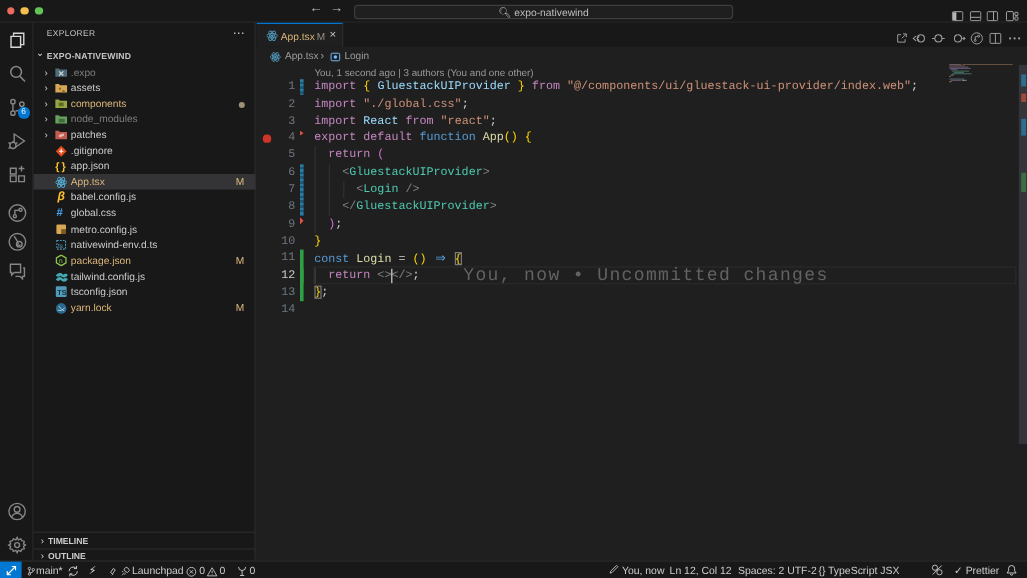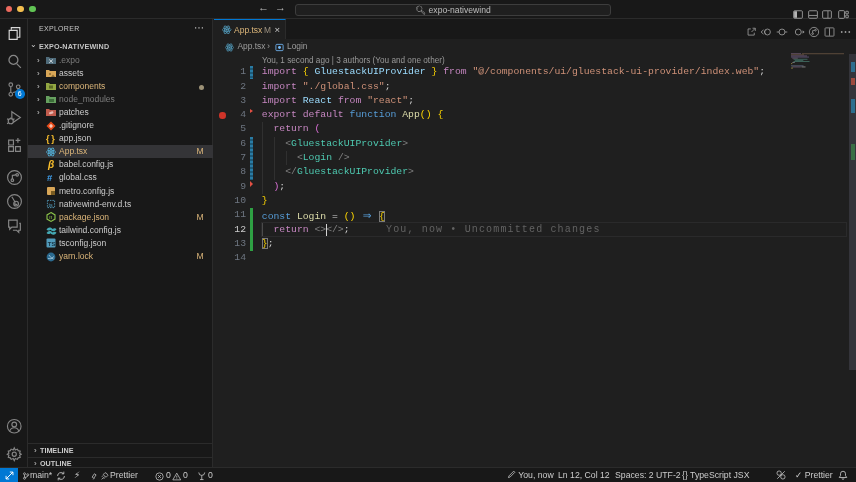--- a/index.html
+++ b/index.html
@@ -402,21 +402,21 @@
     <div class="cl" style="top:71.7px;">    <span class="ab">&lt;</span><span class="tag">GluestackUIProvider</span><span class="ab">&gt;</span></div>
     <div class="cl" style="top:86px;">      <span class="ab">&lt;</span><span class="tag">Login</span> <span class="ab">/&gt;</span></div>
     <div class="cl" style="top:100.3px;">    <span class="ab">&lt;/</span><span class="tag">GluestackUIProvider</span><span class="ab">&gt;</span></div>
     <div class="cl" style="top:114.6px;">  <span class="b2">)</span><span class="w">;</span></div>
     <div class="cl" style="top:128.9px;"><span class="b1">}</span></div>
     <div class="cl" style="top:143.2px;"><span class="kw">const</span> <span class="fn">Login</span> <span class="w">=</span> <span class="b1">()</span> <span class="arrow">⇒</span> <span class="b1 bm">{</span></div>
     <div class="cl" style="top:157.5px;">  <span class="k">return</span> <span class="ab">&lt;&gt;&lt;/&gt;</span><span class="w">;</span></div>
     <div class="cl" style="top:171.8px;"><span class="b1 bm">}</span><span class="w">;</span></div>
 
     <div class="abs" style="left:112.2px;top:158.6px;width:1.2px;height:12px;background:#d4d4d4;"></div>
-    <div class="abs" style="left:172px;top:157.5px;height:14.3px;line-height:14.3px;color:#626262;font-size:10px;letter-spacing:1.15px;">You, now • Uncommitted changes</div>
+    <div class="abs" style="left:172px;top:157.5px;height:14.3px;line-height:14.3px;color:#626262;font-size:15px;letter-spacing:1.15px;">You, now • Uncommitted changes</div>
   </div>
 
   <svg id="minimap" width="56" height="17" viewBox="0 0 56 17" style="position:absolute;left:577px;top:33.5px;">
     <rect x="0" y="0.3" width="10" height="0.9" fill="#6b566b"></rect>
       <rect x="11" y="0.3" width="42" height="0.9" fill="#64503f"></rect>
     <rect x="0" y="1.4" width="13" height="0.9" fill="#64503f"></rect>
     <rect x="0" y="2.5" width="16" height="0.9" fill="#665572"></rect>
     <rect x="0" y="3.6" width="18" height="0.9" fill="#5c5272"></rect>
     <rect x="1.3" y="4.7" width="5.5" height="0.9" fill="#6b566b"></rect>
     <rect x="2.5" y="5.8" width="14" height="0.9" fill="#40695f"></rect>
@@ -453,21 +453,21 @@
         <path d="M12.5 1 v3.5 h-3.5 M3.5 15 v-3.5 h3.5" fill="none"></path>
       </svg></div>
   <div class="sbitem" style="left:74px;color:#cccccc;font-size:9px;">⚡︎</div>
   <div class="sbitem" style="left:91px;top:2.5px;"><svg width="9" height="10" viewBox="0 0 16 16" fill="none" stroke="#cccccc" stroke-width="1.3">
         <path d="M2 10 l4 -6 l3 2 l-4 6 z M4 14 l2 -2"></path>
       </svg></div>
   <div class="sbitem" style="left:100px;top:2.5px;"><svg width="9" height="10" viewBox="0 0 16 16" fill="none" stroke="#cccccc" stroke-width="1.3">
         <path d="M9 2 q4 1 5 5 l-3 3 q-4 -1 -5 -5 z"></path>
         <path d="M7 10 l-4 4 M5 8 l-2 1 M8 11 l-1 2"></path>
       </svg></div>
-  <div class="sbitem" style="left:110px;">Prettier</div>
+  <div class="sbitem" style="left:110px;">Launchpad</div>
   <div class="sbitem" style="left:155px;top:2.8px;"><svg width="9" height="9" viewBox="0 0 16 16" fill="none" stroke="#cccccc" stroke-width="1.3">
         <circle cx="8" cy="8" r="6.5"></circle>
         <path d="M5.5 5.5 l5 5 M10.5 5.5 l-5 5"></path>
       </svg></div>
   <div class="sbitem" style="left:166px;">0</div>
   <div class="sbitem" style="left:172px;top:2.8px;"><svg width="9.5" height="9" viewBox="0 0 16 16" fill="none" stroke="#cccccc" stroke-width="1.3">
         <path d="M8 2 L15 14 H1 Z"></path>
         <path d="M8 6.5 v3.5 M8 11.5 v1"></path>
       </svg></div>
   <div class="sbitem" style="left:183px;">0</div>

